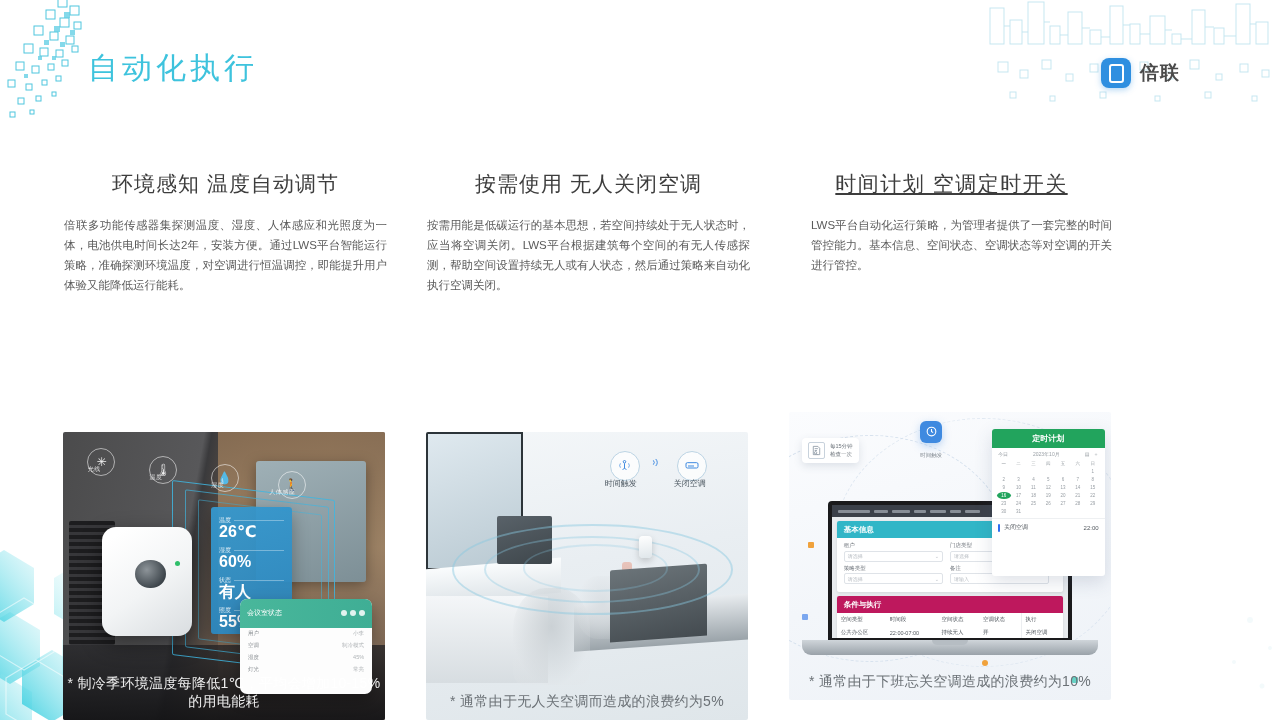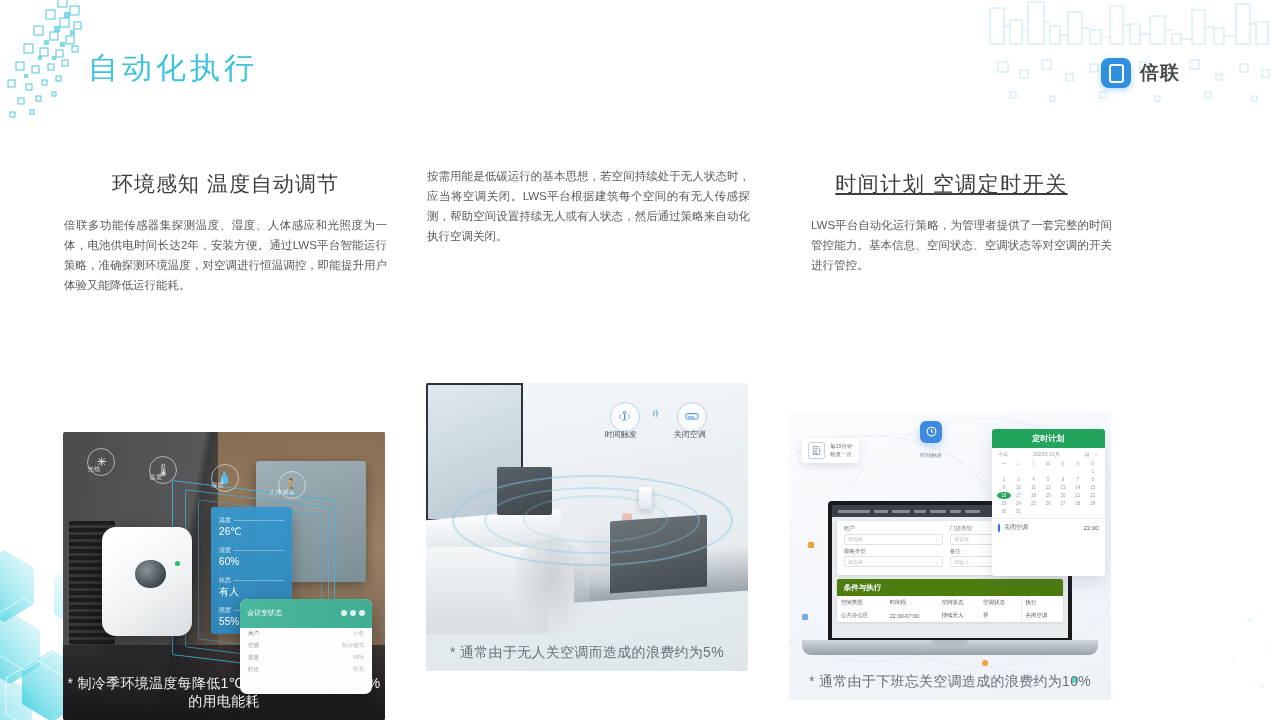--- a/index.html
+++ b/index.html
@@ -88,21 +88,21 @@
 
   .card-blue{
     position:absolute;left:46%;top:26%;width:25%;height:44%;
     background:linear-gradient(160deg,rgba(53,152,206,.95),rgba(40,133,190,.92));
     border-radius:3px;box-shadow:0 6px 18px rgba(0,0,0,.3);
     padding:9px 8px;box-sizing:border-box;color:#fff;
   }
   .card-blue .kv{margin-bottom:7px;}
   .card-blue .k{font-size:6px;opacity:.85;display:flex;align-items:center;gap:3px;}
   .card-blue .k::after{content:"";flex:1;height:1px;background:rgba(255,255,255,.4);}
-  .card-blue .v{font-size:10px;font-weight:400;line-height:14px;}
+  .card-blue .v{font-size:16px;font-weight:700;line-height:14px;}
 
   .card-green{
     position:absolute;left:55%;top:58%;width:41%;height:33%;
     background:#fdfdfd;border-radius:7px;box-shadow:0 6px 16px rgba(0,0,0,.3);overflow:hidden;
   }
   .card-green .cg-head{height:30%;background:linear-gradient(90deg,#49b79b,#3fae95);
     display:flex;align-items:center;justify-content:space-between;padding:0 7px;color:#fff;font-size:7px;}
   .card-green .dots{display:flex;gap:3px;}
   .card-green .dots i{width:6px;height:6px;border-radius:50%;background:rgba(255,255,255,.85);display:block;}
   .card-green .cg-row{display:flex;justify-content:space-between;padding:2.5px 8px;font-size:5.5px;color:#8a8f93;}
@@ -156,21 +156,21 @@
   .lap-base{position:absolute;left:4%;top:79%;width:92%;height:5.5%;
     background:linear-gradient(180deg,#cfd5da,#9aa2a9);border-radius:0 0 9px 9px;}
   .lap-base::after{content:"";position:absolute;left:44%;top:0;width:12%;height:32%;
     background:#b6bdc3;border-radius:0 0 5px 5px;}
 
   .topbar{height:9%;background:#3b4049;display:flex;align-items:center;gap:4px;padding:0 6px;}
   .topbar i{display:block;height:3px;background:#878d96;border-radius:1px;}
   .panel{margin:4px 5px 0 5px;background:#fff;border-radius:2px;overflow:hidden;
     box-shadow:0 1px 3px rgba(0,0,0,.1);}
   .panel-head{background:#31b6c7;color:#fff;font-size:7.5px;padding:3.5px 7px;font-weight:700;}
-  .panel-head.blue{background:#4d7c0f;}
+  .panel-head.blue{background:#be185d;}
   .form-grid{display:flex;flex-wrap:wrap;padding:4px 7px 5px 7px;}
   .field{width:50%;box-sizing:border-box;padding-right:7px;margin-bottom:3px;}
   .field .fl{font-size:5.5px;color:#6d737a;margin-bottom:1.5px;}
   .field .fi{height:9px;border:1px solid #dfe3e8;border-radius:2px;background:#fff;
     font-size:5px;color:#b6bbc1;display:flex;align-items:center;justify-content:space-between;padding:0 3px;}
   .tbl{width:100%;border-collapse:collapse;}
   .tbl th,.tbl td{font-size:5.5px;text-align:left;padding:3px 4px;color:#646a71;}
   .tbl th{color:#4a5057;font-weight:400;}
   .tbl td{color:#53595f;}
   .tbl td:last-child,.tbl th:last-child{border-left:1px solid #eceef1;}
@@ -420,20 +420,21 @@
             <span>灯光</span>
             <span>常亮</span>
           </div>
         </div>
 
         <div class="fig-caption">* 制冷季环境温度每降低1℃，平均会增加10-15%的用电能耗</div>
       </div>
     </div>
 
     <div class="col col-2">
+      <div class="col-title">按需使用  无人关闭空调</div>
       <div class="col-body">按需用能是低碳运行的基本思想，若空间持续处于无人状态时，应当将空调关闭。LWS平台根据建筑每个空间的有无人传感探测，帮助空间设置持续无人或有人状态，然后通过策略来自动化执行空调关闭。</div>
 
       <div class="col-figure fig2">
         <div class="win"></div>
         <div class="deskA"></div>
         <div class="deskC"></div>
         <div class="deskB"></div>
         <div class="mon"></div>
         <div class="floorlamp"></div>
         <div class="chair2"></div>
@@ -519,20 +520,21 @@
               <i style="width:32px;"></i>
                 <i style="width:14px;"></i>
                 <i style="width:18px;"></i>
               <i style="width:12px;"></i>
                 <i style="width:16px;"></i>
                 <i style="width:11px;"></i>
                 <i style="width:15px;"></i>
             </div>
 
             <div class="panel">
+              <div class="panel-head">基本信息</div>
               <div class="form-grid">
                 <div class="field">
                   <div class="fl">租户</div>
                   <div class="fi">
                     <span>请选择</span>
                     <span>⌄</span>
                   </div>
                 </div>
                 <div class="field">
                   <div class="fl">门店类型</div>

